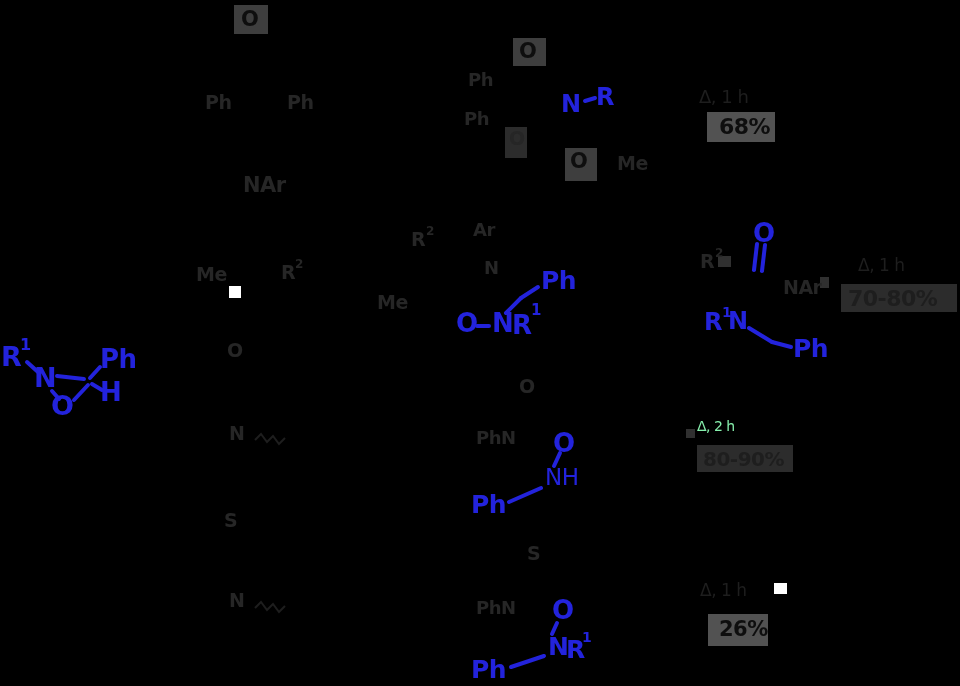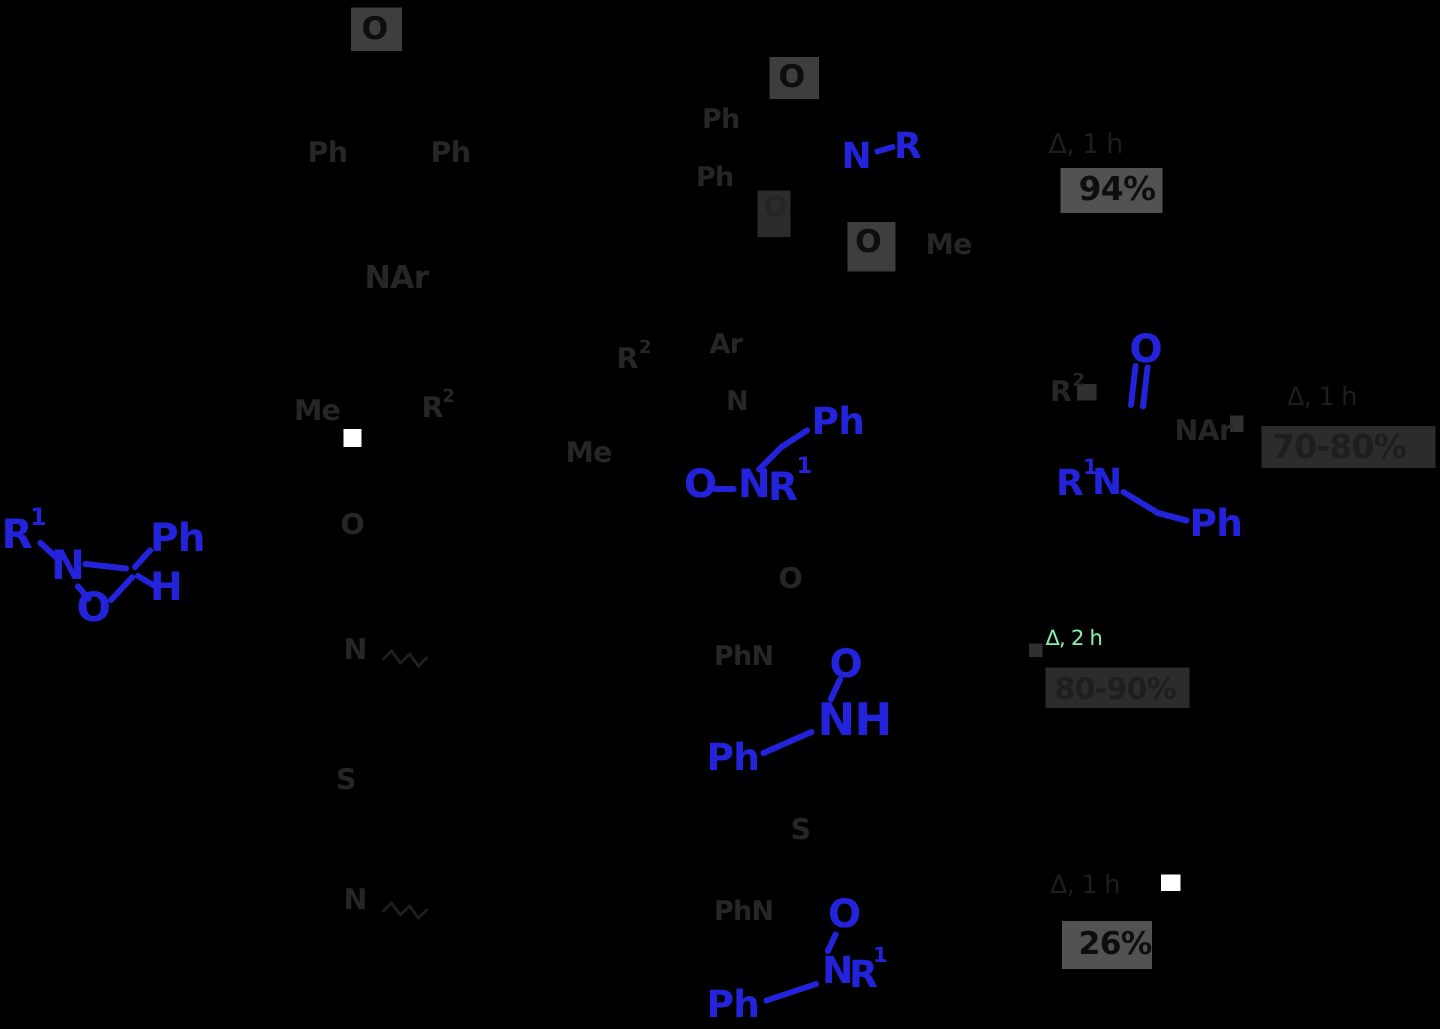--- a/index.html
+++ b/index.html
@@ -69,21 +69,21 @@
     <span class="lbl" style="left: 243px; top: 175px; font-size: 21px; font-weight: 700; color: rgb(38, 38, 38);">NAr</span>
     <span class="lbl" style="left: 519px; top: 41px; font-size: 21px; font-weight: 700; color: rgb(14, 14, 14);">O</span>
     <span class="lbl" style="left: 468px; top: 71px; font-size: 18px; font-weight: 700; color: rgb(38, 38, 38);">Ph</span>
     <span class="lbl" style="left: 464px; top: 110px; font-size: 18px; font-weight: 700; color: rgb(38, 38, 38);">Ph</span>
     <span class="lbl" style="left: 561px; top: 92px; font-size: 24px; font-weight: 700; color: rgb(35, 35, 220);">N</span>
     <span class="lbl" style="left: 596px; top: 85px; font-size: 24px; font-weight: 700; color: rgb(35, 35, 220);">R</span>
     <span class="lbl" style="left: 509px; top: 129px; font-size: 19px; font-weight: 700; color: rgb(38, 38, 38);">O</span>
     <span class="lbl" style="left: 570px; top: 151px; font-size: 21px; font-weight: 700; color: rgb(14, 14, 14);">O</span>
     <span class="lbl" style="left: 617px; top: 154px; font-size: 19px; font-weight: 700; color: rgb(38, 38, 38);">Me</span>
     <span class="lbl" style="left: 699px; top: 88px; font-size: 18px; font-weight: 400; color: rgb(30, 30, 30);">Δ, 1 h</span>
-    <span class="lbl" style="left: 719px; top: 116px; font-size: 22px; font-weight: 700; color: rgb(14, 14, 14);">94%</span>
+    <span class="lbl" style="left: 719px; top: 116px; font-size: 22px; font-weight: 700; color: rgb(14, 14, 14);">68%</span>
     <span class="lbl" style="left: 196px; top: 265px; font-size: 19px; font-weight: 700; color: rgb(38, 38, 38);">Me</span>
     <span class="lbl" style="left: 281px; top: 263px; font-size: 19px; font-weight: 700; color: rgb(38, 38, 38);">R</span>
     <span class="lbl" style="left: 295px; top: 258px; font-size: 12px; font-weight: 700; color: rgb(38, 38, 38);">2</span>
     <span class="lbl" style="left: 411px; top: 230px; font-size: 19px; font-weight: 700; color: rgb(38, 38, 38);">R</span>
     <span class="lbl" style="left: 426px; top: 225px; font-size: 12px; font-weight: 700; color: rgb(38, 38, 38);">2</span>
     <span class="lbl" style="left: 473px; top: 221px; font-size: 18px; font-weight: 700; color: rgb(38, 38, 38);">Ar</span>
     <span class="lbl" style="left: 484px; top: 259px; font-size: 18px; font-weight: 700; color: rgb(38, 38, 38);">N</span>
     <span class="lbl" style="left: 377px; top: 293px; font-size: 19px; font-weight: 700; color: rgb(38, 38, 38);">Me</span>
     <span class="lbl" style="left: 541px; top: 268px; font-size: 25px; font-weight: 700; color: rgb(35, 35, 220);">Ph</span>
     <span class="lbl" style="left: 456px; top: 310px; font-size: 26px; font-weight: 700; color: rgb(35, 35, 220);">O</span>
@@ -98,21 +98,21 @@
     <span class="lbl" style="left: 722px; top: 305px; font-size: 14px; font-weight: 700; color: rgb(35, 35, 220);">1</span>
     <span class="lbl" style="left: 728px; top: 309px; font-size: 24px; font-weight: 700; color: rgb(35, 35, 220);">N</span>
     <span class="lbl" style="left: 793px; top: 336px; font-size: 25px; font-weight: 700; color: rgb(35, 35, 220);">Ph</span>
     <span class="lbl" style="left: 858px; top: 257px; font-size: 17px; font-weight: 400; color: rgb(30, 30, 30);">Δ, 1 h</span>
     <span class="lbl" style="left: 848px; top: 288px; font-size: 22px; font-weight: 700; color: rgb(30, 30, 30);">70-80%</span>
     <span class="lbl" style="left: 227px; top: 341px; font-size: 19px; font-weight: 700; color: rgb(38, 38, 38);">O</span>
     <span class="lbl" style="left: 229px; top: 424px; font-size: 19px; font-weight: 700; color: rgb(38, 38, 38);">N</span>
     <span class="lbl" style="left: 519px; top: 377px; font-size: 19px; font-weight: 700; color: rgb(38, 38, 38);">O</span>
     <span class="lbl" style="left: 476px; top: 429px; font-size: 18px; font-weight: 700; color: rgb(38, 38, 38);">PhN</span>
     <span class="lbl" style="left: 553px; top: 430px; font-size: 26px; font-weight: 700; color: rgb(35, 35, 220);">O</span>
-    <span class="lbl" style="left: 545px; top: 466px; font-size: 30px; font-weight: 700; color: rgb(35, 35, 220);">NH</span>
+    <span class="lbl" style="left: 545px; top: 466px; font-size: 23px; font-weight: 400; color: rgb(35, 35, 220);">NH</span>
     <span class="lbl" style="left: 471px; top: 492px; font-size: 25px; font-weight: 700; color: rgb(35, 35, 220);">Ph</span>
     <span class="lbl" style="left: 697px; top: 419px; font-size: 14px; font-weight: 400; color: #86efac;">Δ, 2 h</span>
     <span class="lbl" style="left: 703px; top: 449px; font-size: 20px; font-weight: 700; color: rgb(30, 30, 30);">80-90%</span>
     <span class="lbl" style="left: 224px; top: 511px; font-size: 19px; font-weight: 700; color: rgb(38, 38, 38);">S</span>
     <span class="lbl" style="left: 229px; top: 591px; font-size: 19px; font-weight: 700; color: rgb(38, 38, 38);">N</span>
     <span class="lbl" style="left: 527px; top: 544px; font-size: 19px; font-weight: 700; color: rgb(38, 38, 38);">S</span>
     <span class="lbl" style="left: 476px; top: 599px; font-size: 18px; font-weight: 700; color: rgb(38, 38, 38);">PhN</span>
     <span class="lbl" style="left: 552px; top: 597px; font-size: 26px; font-weight: 700; color: rgb(35, 35, 220);">O</span>
     <span class="lbl" style="left: 548px; top: 634px; font-size: 25px; font-weight: 700; color: rgb(35, 35, 220);">N</span>
     <span class="lbl" style="left: 566px; top: 637px; font-size: 25px; font-weight: 700; color: rgb(35, 35, 220);">R</span>

